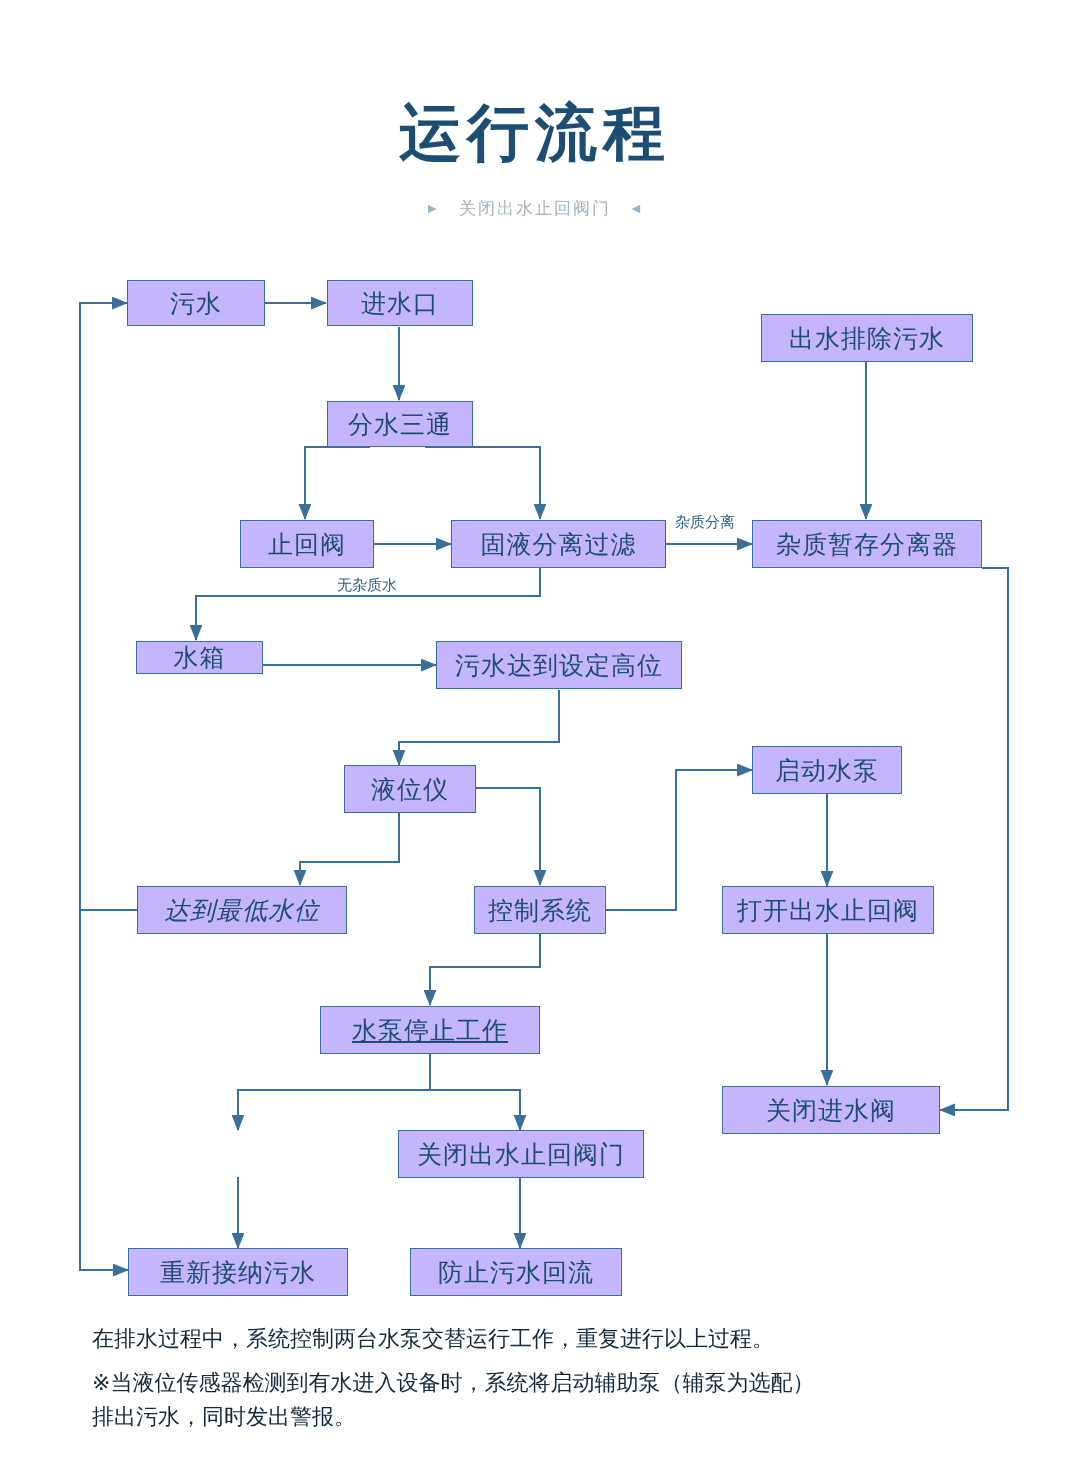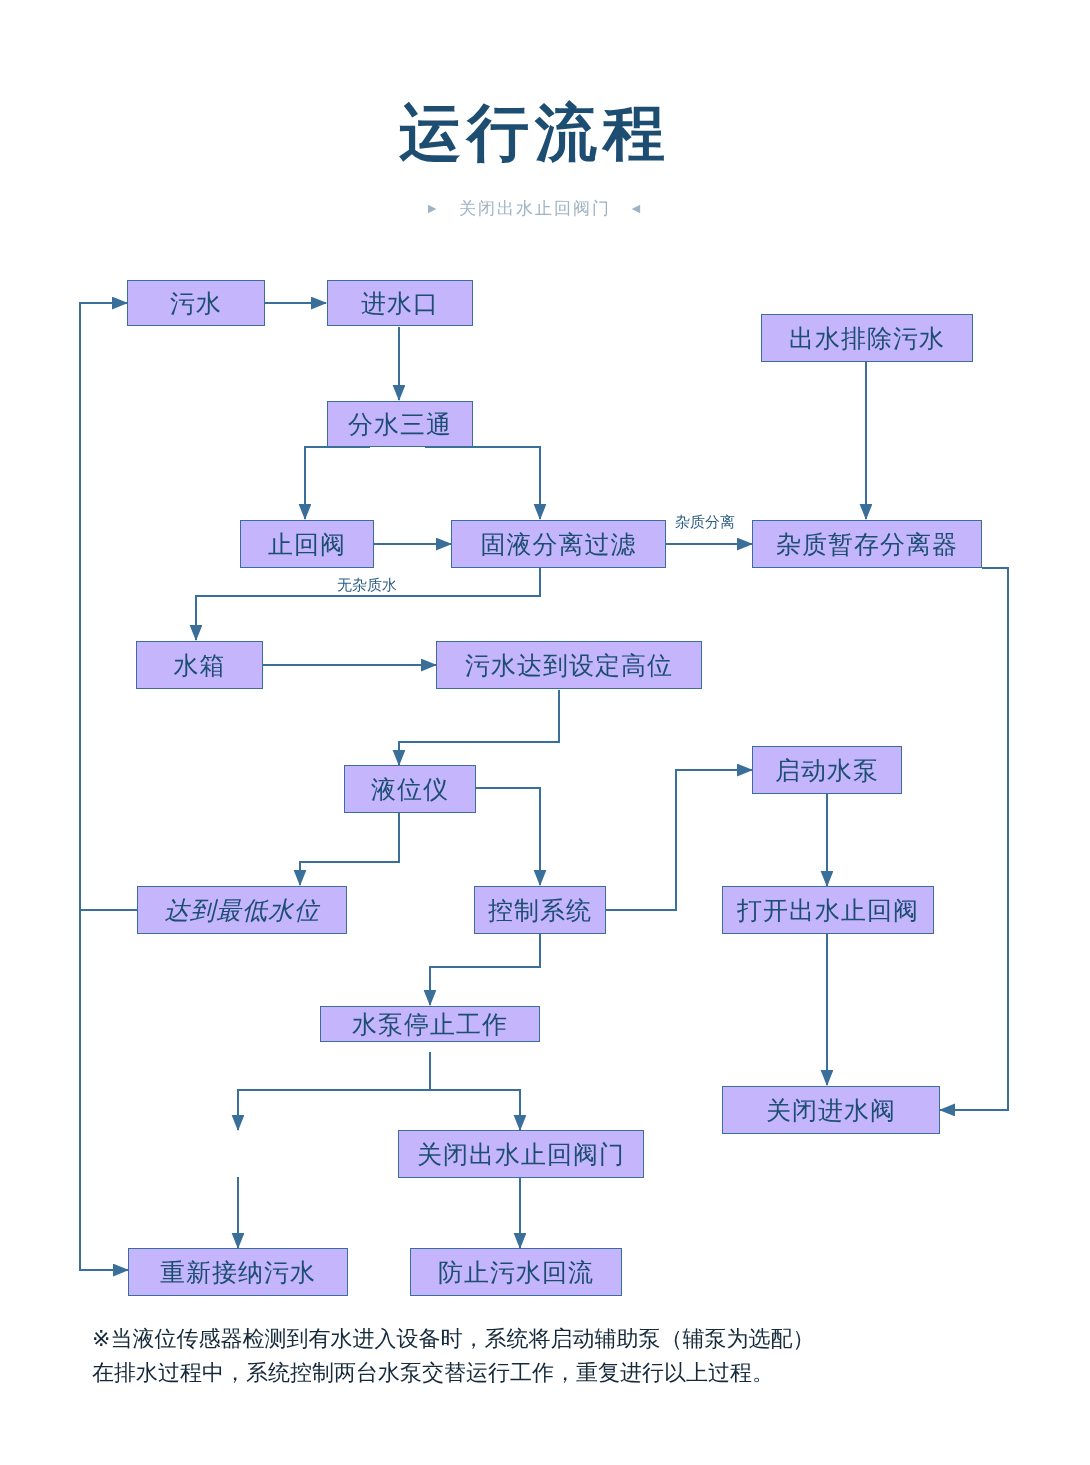--- a/index.html
+++ b/index.html
@@ -157,34 +157,35 @@
     </g>
   </svg>
 
   <div class="node" style="left:127px;top:280px;width:138px;height:46px;">污水</div>
   <div class="node" style="left:327px;top:280px;width:146px;height:46px;">进水口</div>
   <div class="node" style="left:327px;top:401px;width:146px;height:46px;">分水三通</div>
   <div class="node" style="left:240px;top:520px;width:134px;height:48px;">止回阀</div>
   <div class="node" style="left:451px;top:520px;width:215px;height:48px;">固液分离过滤</div>
   <div class="node" style="left:752px;top:520px;width:230px;height:48px;">杂质暂存分离器</div>
   <div class="node" style="left:761px;top:314px;width:212px;height:48px;">出水排除污水</div>
-  <div class="node" style="left:136px;top:641px;width:127px;height:48px;">水箱</div>
-  <div class="node" style="left:436px;top:641px;width:266px;height:48px;">污水达到设定高位</div>
+  <div class="node" style="left:136px;top:641px;width:127px;height:33px;">水箱</div>
+  <div class="node" style="left:436px;top:641px;width:246px;height:48px;">污水达到设定高位</div>
   <div class="node" style="left:344px;top:765px;width:132px;height:48px;">液位仪</div>
   <div class="node" style="left:752px;top:746px;width:150px;height:48px;">启动水泵</div>
   <div class="node" style="left:137px;top:886px;width:210px;height:48px;font-style:italic;">达到最低水位</div>
   <div class="node" style="left:474px;top:886px;width:132px;height:48px;">控制系统</div>
   <div class="node" style="left:722px;top:886px;width:212px;height:48px;">打开出水止回阀</div>
-  <div class="node" style="left:320px;top:1006px;width:220px;height:36px;">水泵停止工作</div>
+  <div class="node" style="left:320px;top:1006px;width:220px;height:48px;text-decoration:underline;">水泵停止工作</div>
   <div class="node" style="left:722px;top:1086px;width:218px;height:48px;text-align:center;">关闭进水阀</div>
   <div class="node" style="left:398px;top:1130px;width:246px;height:48px;">关闭出水止回阀门</div>
   <div class="node" style="left:128px;top:1248px;width:220px;height:48px;">重新接纳污水</div>
   <div class="node" style="left:410px;top:1248px;width:212px;height:48px;">防止污水回流</div>
 
   <div class="edge-label" style="left:672px;top:513px;">杂质分离</div>
   <div class="edge-label" style="left:334px;top:576px;">无杂质水</div>
 
   <div class="footer">
+    <p>在排水过程中，系统控制两台水泵交替运行工作，重复进行以上过程。</p>
     <p style="margin-bottom:0;">※当液位传感器检测到有水进入设备时，系统将启动辅助泵（辅泵为选配）</p>
-    <p>在排水过程中，系统控制两台水泵交替运行工作，重复进行以上过程。</p>
+    <p>排出污水，同时发出警报。</p>
   </div>
 
 </div>
 
 </body></html>

